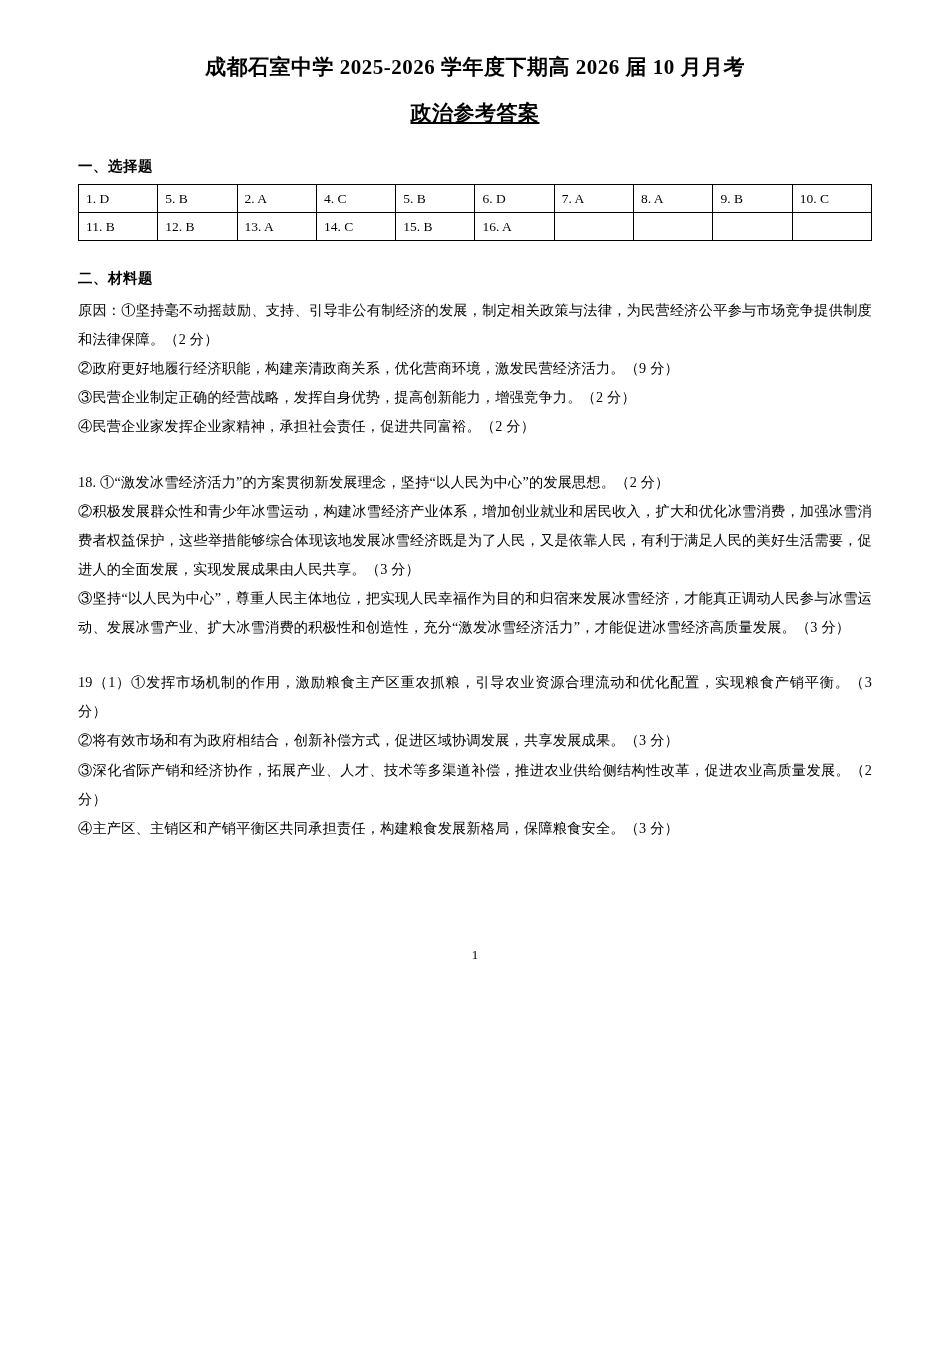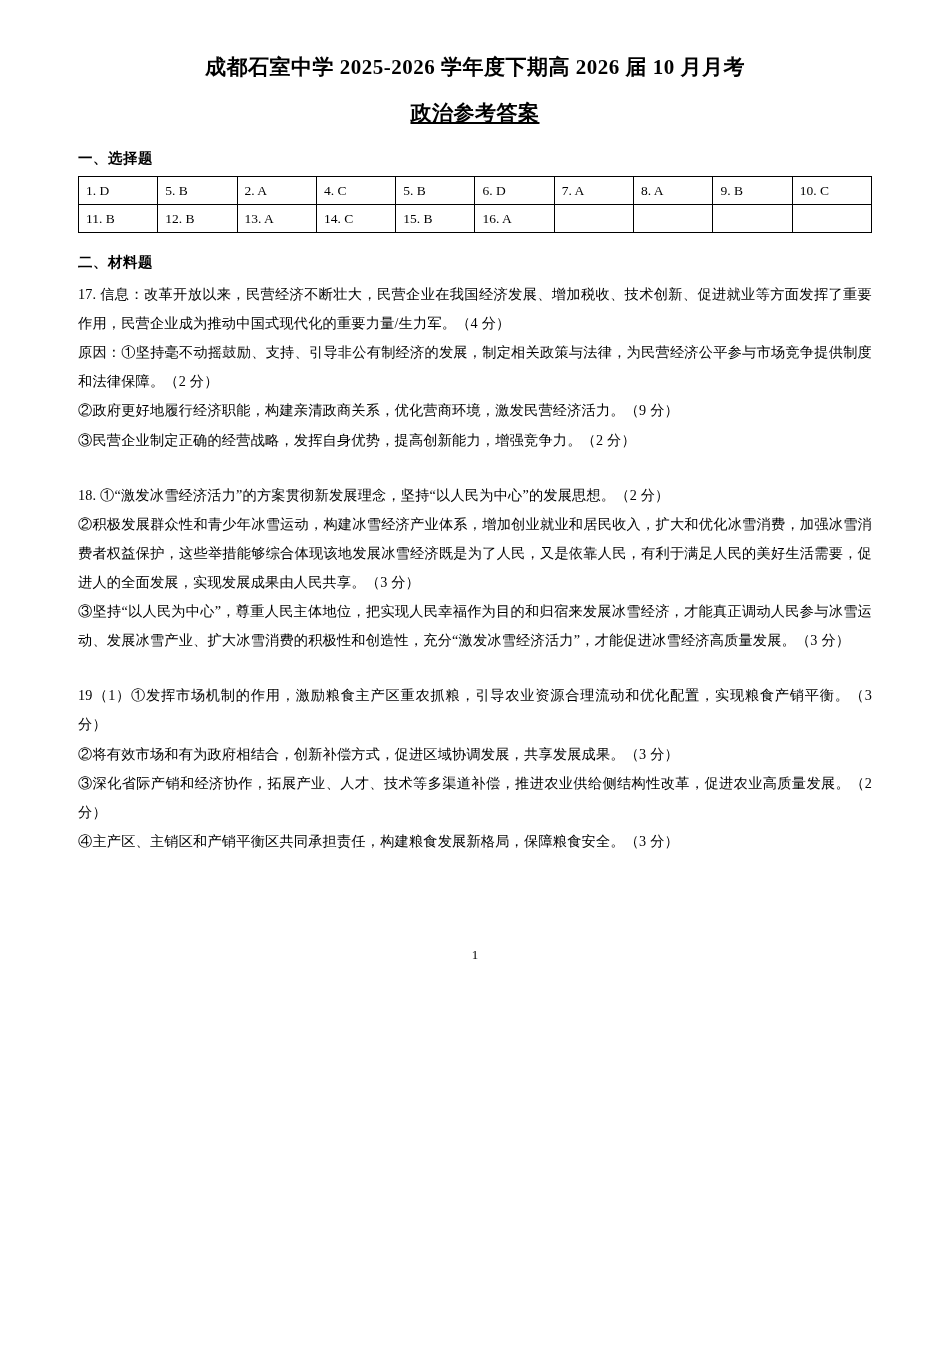--- a/index.html
+++ b/index.html
@@ -30,21 +30,21 @@
     line-height: 1.5;
   }
   .title-line.second {
     margin-top: 14px;
     font-size: 21px;
     text-decoration: underline;
   }
   .section-head {
     font-weight: bold;
     font-size: 14.5px;
-    margin-top: 20px;
+    margin-top: 28px;
     margin-bottom: 8px;
     letter-spacing: 0.5px;
   }
   table.answers {
     border-collapse: collapse;
     width: 100%;
     table-layout: fixed;
   }
   table.answers td {
     border: 1px solid #000000;
@@ -113,24 +113,24 @@
       <td></td>
       <td></td>
       <td></td>
     </tr>
   </tbody>
     </table>
 
   <div class="section-head">二、材料题</div>
 
   <div class="block">
-    <p class="para">17. 信息：改革开放以来，民营经济不断壮大，民营企业在我国经济发展、增加税收、技术创新、促进就业等方面发挥了重要作用，民营企业成为推动中国式现代化的重要力量/生力军。（4 分）</p>
     <p class="para">原因：①坚持毫不动摇鼓励、支持、引导非公有制经济的发展，制定相关政策与法律，为民营经济公平参与市场竞争提供制度和法律保障。（2 分）</p>
     <p class="para">②政府更好地履行经济职能，构建亲清政商关系，优化营商环境，激发民营经济活力。（9 分）</p>
     <p class="para">③民营企业制定正确的经营战略，发挥自身优势，提高创新能力，增强竞争力。（2 分）</p>
+    <p class="para">④民营企业家发挥企业家精神，承担社会责任，促进共同富裕。（2 分）</p>
   </div>
 
   <div class="gap"></div>
 
   <div class="block">
     <p class="para">18. ①“激发冰雪经济活力”的方案贯彻新发展理念，坚持“以人民为中心”的发展思想。（2 分）</p>
     <p class="para">②积极发展群众性和青少年冰雪运动，构建冰雪经济产业体系，增加创业就业和居民收入，扩大和优化冰雪消费，加强冰雪消费者权益保护，这些举措能够综合体现该地发展冰雪经济既是为了人民，又是依靠人民，有利于满足人民的美好生活需要，促进人的全面发展，实现发展成果由人民共享。（3 分）</p>
     <p class="para">③坚持“以人民为中心”，尊重人民主体地位，把实现人民幸福作为目的和归宿来发展冰雪经济，才能真正调动人民参与冰雪运动、发展冰雪产业、扩大冰雪消费的积极性和创造性，充分“激发冰雪经济活力”，才能促进冰雪经济高质量发展。（3 分）</p>
   </div>
 

